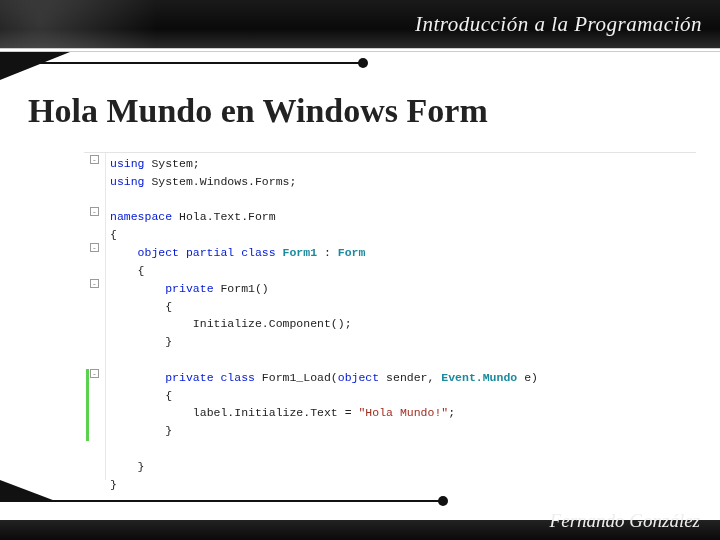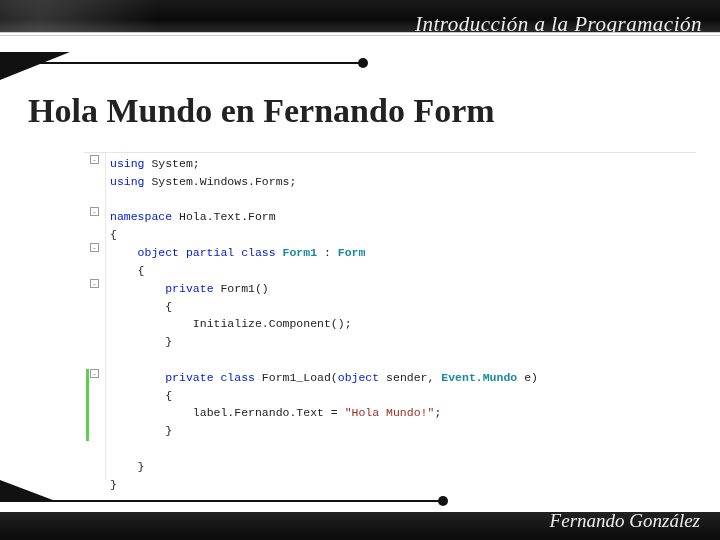--- a/index.html
+++ b/index.html
@@ -7,21 +7,21 @@
     width: 720px;
     height: 540px;
     background: #ffffff;
     font-family: Arial, sans-serif;
     overflow: hidden;
     position: relative;
   }
   
   .top-banner {
     position: relative;
-    height: 32px;
+    height: 48px;
     background: linear-gradient(to bottom, #1a1a1a 0%, #0a0a0a 60%, #2a2a2a 100%);
     color: #e8e8e8;
     overflow: hidden;
   }
   .top-title {
     position: absolute;
     right: 18px;
     top: 12px;
     font-style: italic;
     font-family: Georgia, 'Times New Roman', serif;
@@ -121,21 +121,21 @@
     position: absolute;
     left: 2px;
     width: 3px;
     background: #5ad24e;
   }
 
   
   .bottom-banner {
     position: absolute;
     bottom: 0; left: 0; right: 0;
-    height: 28px;
+    height: 20px;
     background: linear-gradient(to bottom, #222 0%, #0a0a0a 100%);
   }
   .author {
     position: absolute;
     right: 20px;
     bottom: 8px;
     font-family: "Brush Script MT", "Segoe Script", cursive;
     font-size: 19px;
     color: #eee;
     font-style: italic;
@@ -169,21 +169,21 @@
 
 <div class="top-banner">
   <div class="top-deco-left"></div>
   <div class="top-title">Introducción a la Programación</div>
 </div>
 <div class="banner-underline"></div>
 <div class="banner-triangle"></div>
 <div class="banner-line"></div>
 <div class="banner-dot"></div>
 
-<div class="slide-title">Hola Mundo en Fernando Form</div>
+<div class="slide-title">Hola Mundo en Windows Form</div>
 
 <div class="code-area">
   <div class="gutter">
     <div class="outline-box" style="top:2px">-</div>
     <div class="outline-box" style="top:54px">-</div>
     <div class="outline-box" style="top:90px">-</div>
     <div class="outline-box" style="top:126px">-</div>
     <div class="outline-box" style="top:216px">-</div>
     <div class="green-mark" style="top:216px;height:72px"></div>
   </div>
@@ -194,21 +194,21 @@
 <span>{</span>
     <span class="kw">object partial class</span><span class="type"> Form1</span><span> : </span><span class="type">Form</span>
     <span>{</span>
         <span class="kw">private</span><span> Form1()</span>
         <span>{</span>
             <span>Initialize.Component();</span>
         <span>}</span>
 
         <span class="kw">private class</span><span> Form1_Load(</span><span class="kw">object</span><span> sender, </span><span class="type">Event.Mundo</span><span> e</span><span>)</span>
         <span>{</span>
-            <span>label.Fernando.Text = </span><span class="str">"Hola Mundo!"</span><span>;</span>
+            <span>label.Initialize.Text = </span><span class="str">"Hola Mundo!"</span><span>;</span>
         <span>}</span>
 
     <span>}</span>
 <span>}</span></div>
 </div>
 
 <div class="bottom-line"></div>
 <div class="bottom-dot"></div>
 <div class="bottom-triangle-left"></div>
 <div class="bottom-banner">

